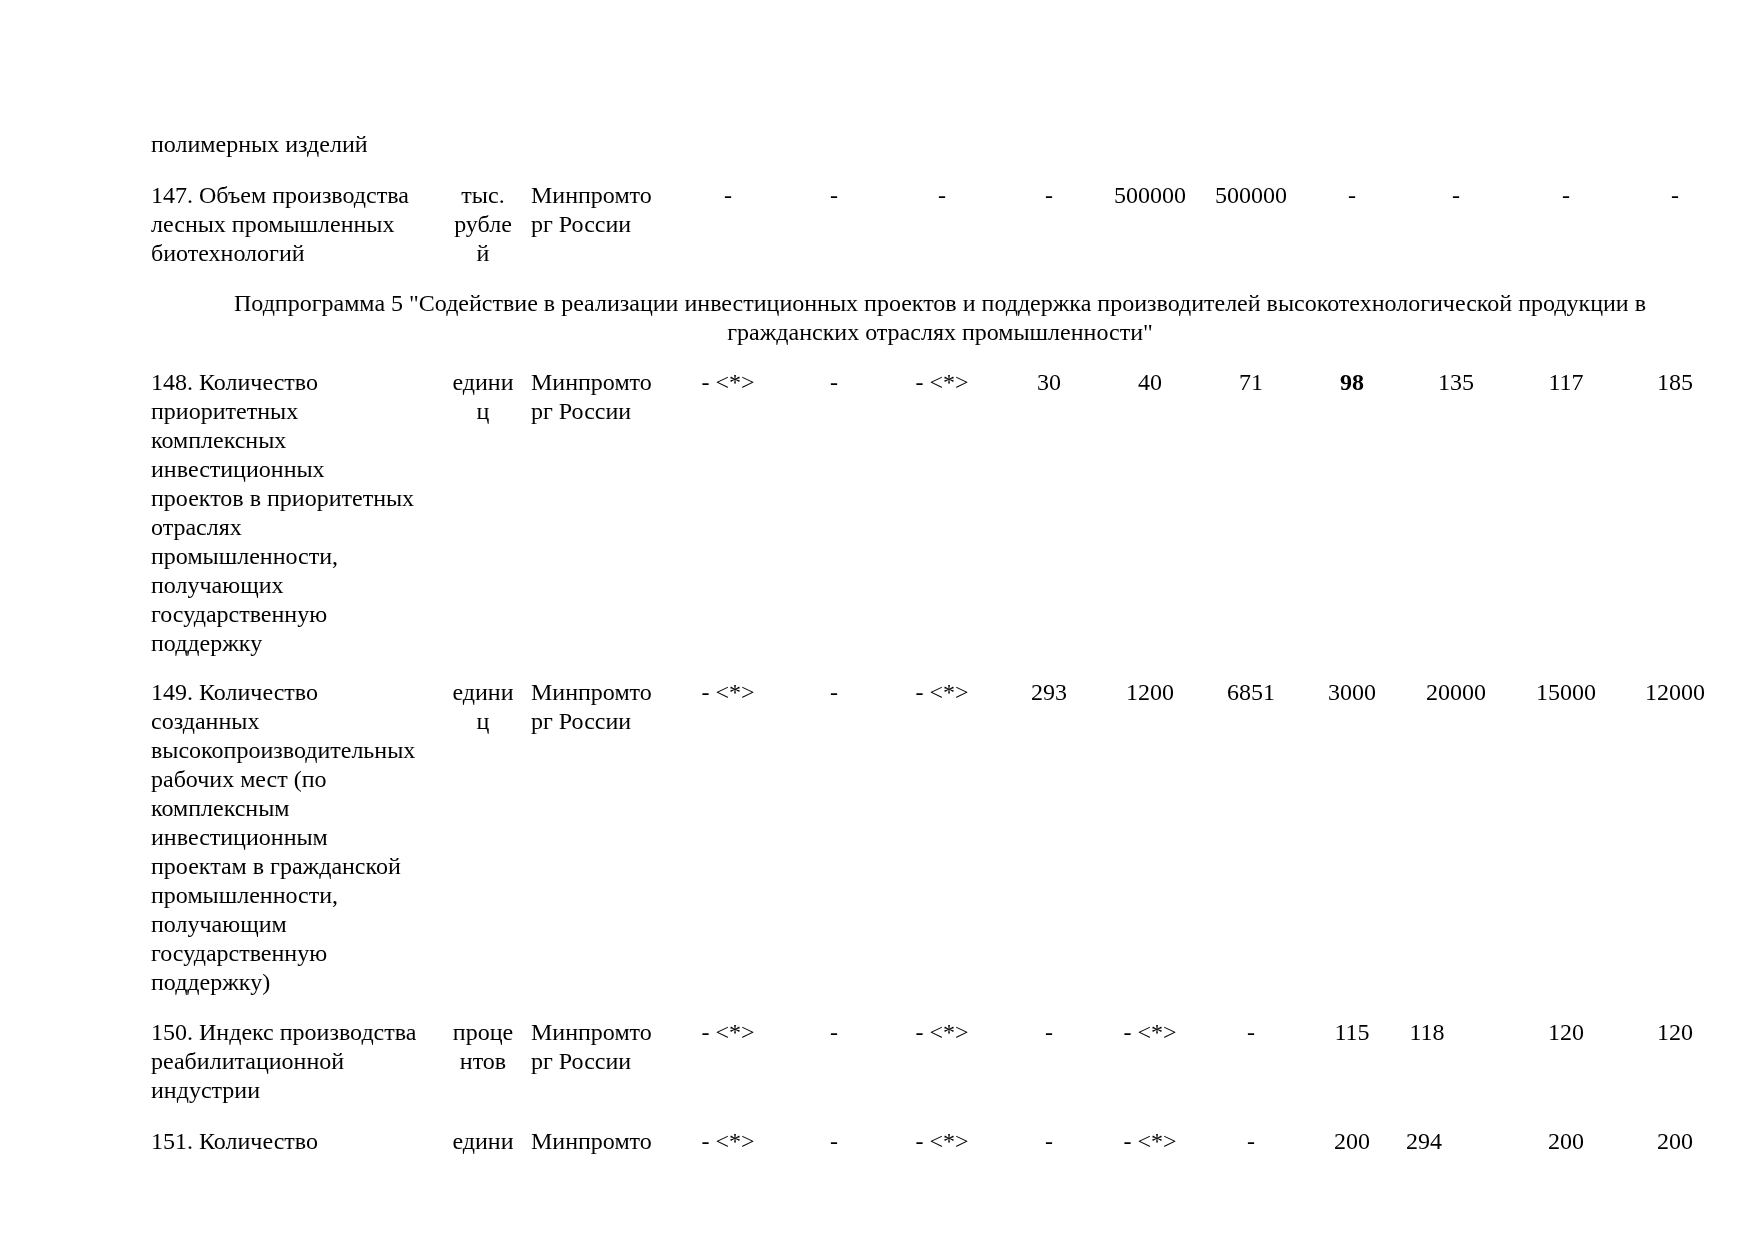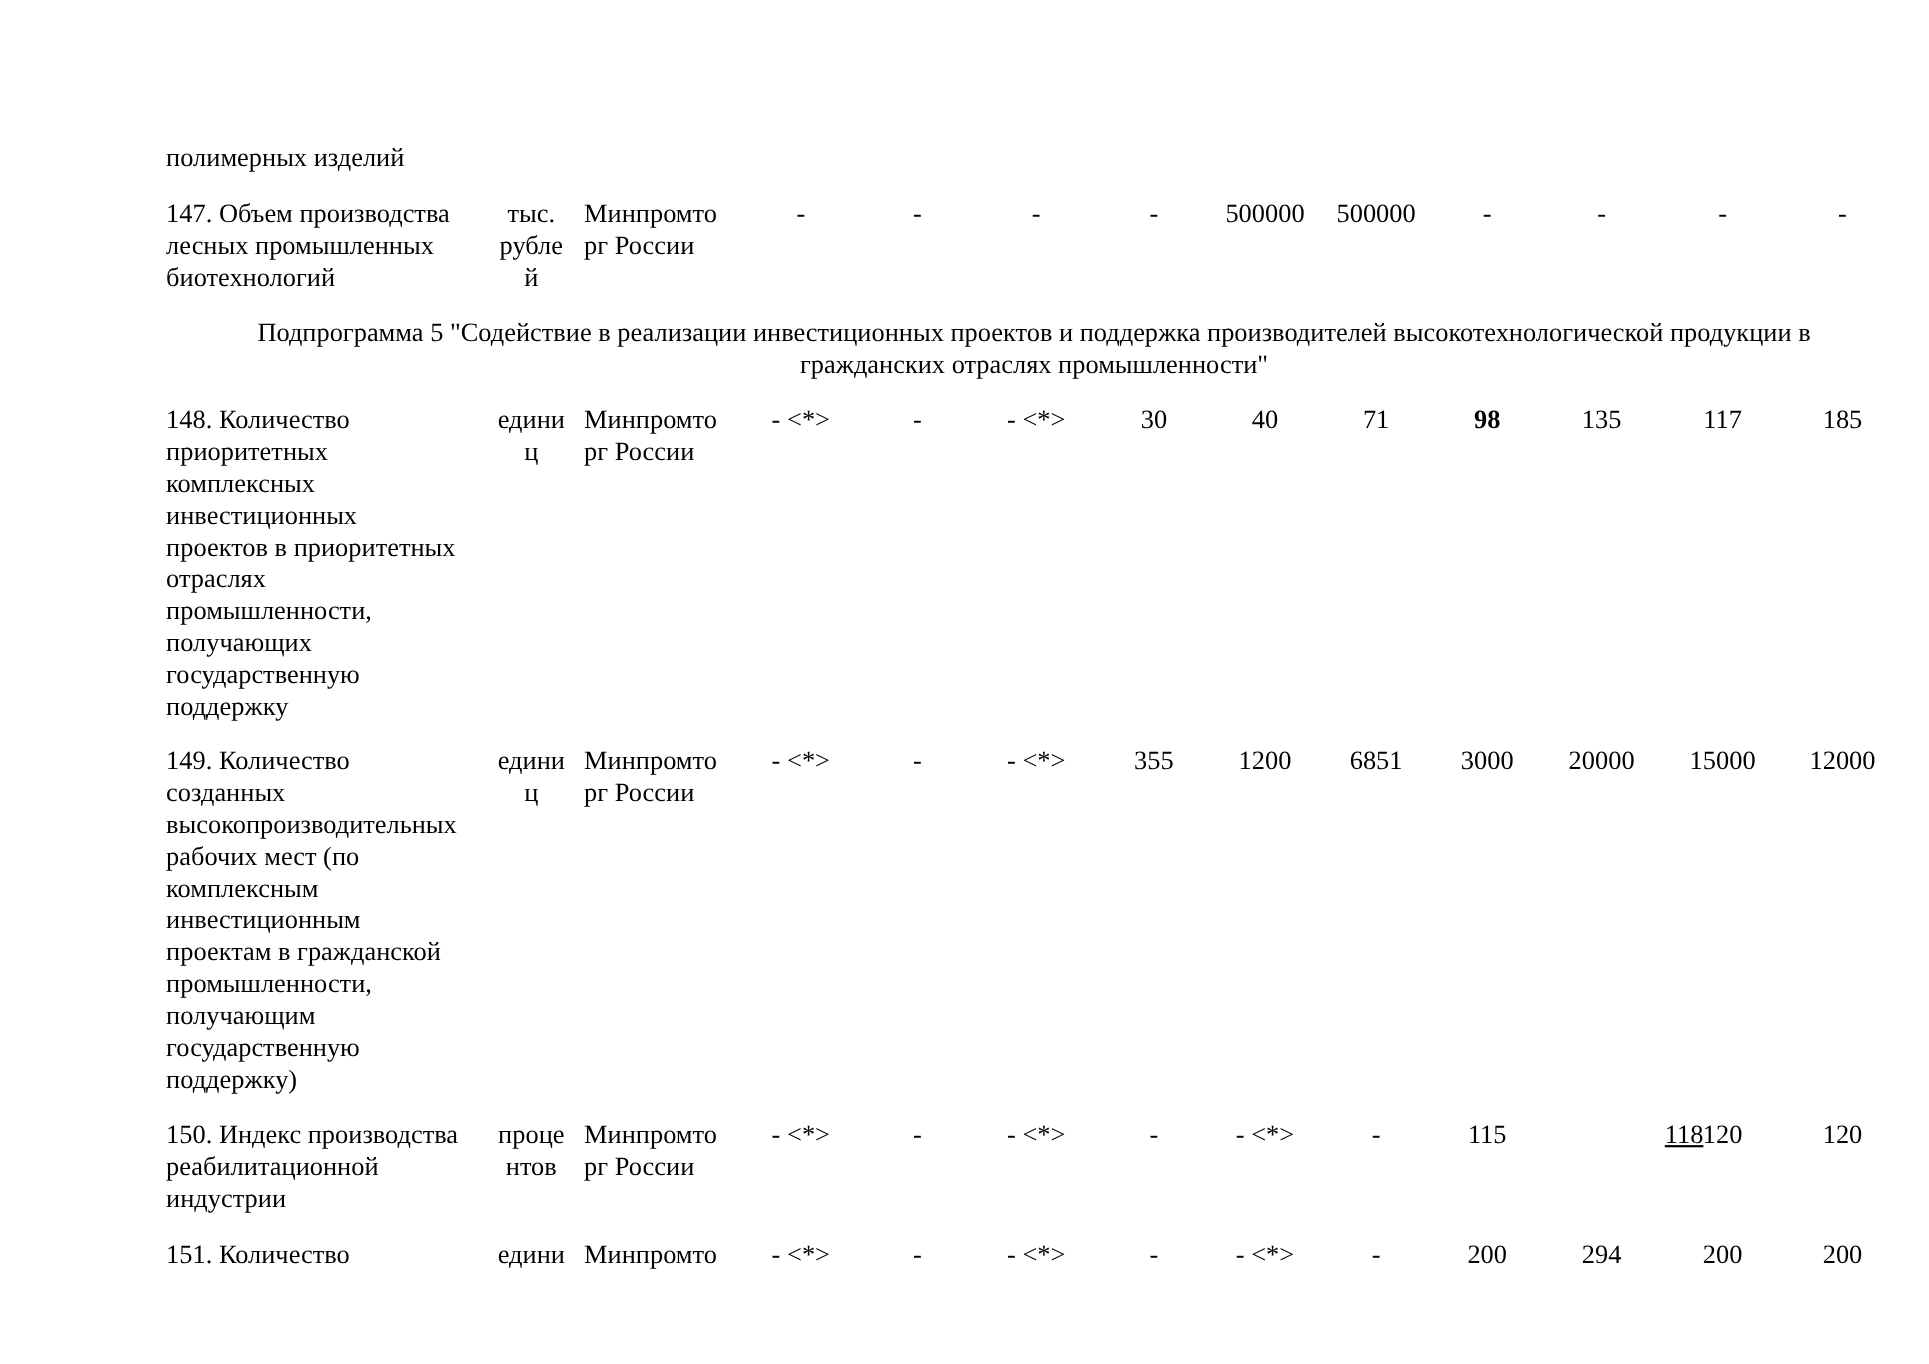--- a/index.html
+++ b/index.html
@@ -88,21 +88,21 @@
 получающим
 государственную
 поддержку)</div>
   <div class="unit">едини
 ц</div>
   <div class="org">Минпромто
 рг России</div>
   <div class="val" style="left: 678px;">- &lt;*&gt;</div>
   <div class="val" style="left: 784px;">-</div>
   <div class="val" style="left: 892px;">- &lt;*&gt;</div>
-  <div class="val" style="left: 999px;">355</div>
+  <div class="val" style="left: 999px;">293</div>
   <div class="val" style="left: 1100px;">1200</div>
   <div class="val" style="left: 1201px;">6851</div>
   <div class="val" style="left: 1302px;">3000</div>
   <div class="val" style="left: 1406px;">20000</div>
   <div class="val" style="left: 1516px;">15000</div>
   <div class="val" style="left: 1625px;">12000</div>
 </div>
 
 <div class="row" style="top:1018px;">
   <div class="title">150. Индекс производства
@@ -112,32 +112,32 @@
 нтов</div>
   <div class="org">Минпромто
 рг России</div>
   <div class="val" style="left: 678px;">- &lt;*&gt;</div>
   <div class="val" style="left: 784px;">-</div>
   <div class="val" style="left: 892px;">- &lt;*&gt;</div>
   <div class="val" style="left: 999px;">-</div>
   <div class="val" style="left: 1100px;">- &lt;*&gt;</div>
   <div class="val" style="left: 1201px;">-</div>
   <div class="val" style="left: 1302px;">115</div>
-  <div class="val" style="left: 1481px; text-decoration: underline;">118</div>
+  <div class="val" style="left: 1377px;">118</div>
   <div class="val" style="left: 1516px;">120</div>
   <div class="val" style="left: 1625px;">120</div>
 </div>
 
 <div class="row" style="top:1127px;">
   <div class="title">151. Количество</div>
   <div class="unit">едини</div>
   <div class="org">Минпромто</div>
   <div class="val" style="left: 678px;">- &lt;*&gt;</div>
   <div class="val" style="left: 784px;">-</div>
   <div class="val" style="left: 892px;">- &lt;*&gt;</div>
   <div class="val" style="left: 999px;">-</div>
   <div class="val" style="left: 1100px;">- &lt;*&gt;</div>
   <div class="val" style="left: 1201px;">-</div>
   <div class="val" style="left: 1302px;">200</div>
-  <div class="val" style="left: 1406px;">294</div>
+  <div class="val" style="left: 1374px;">294</div>
   <div class="val" style="left: 1516px;">200</div>
   <div class="val" style="left: 1625px;">200</div>
 </div>
 
 </body></html>

